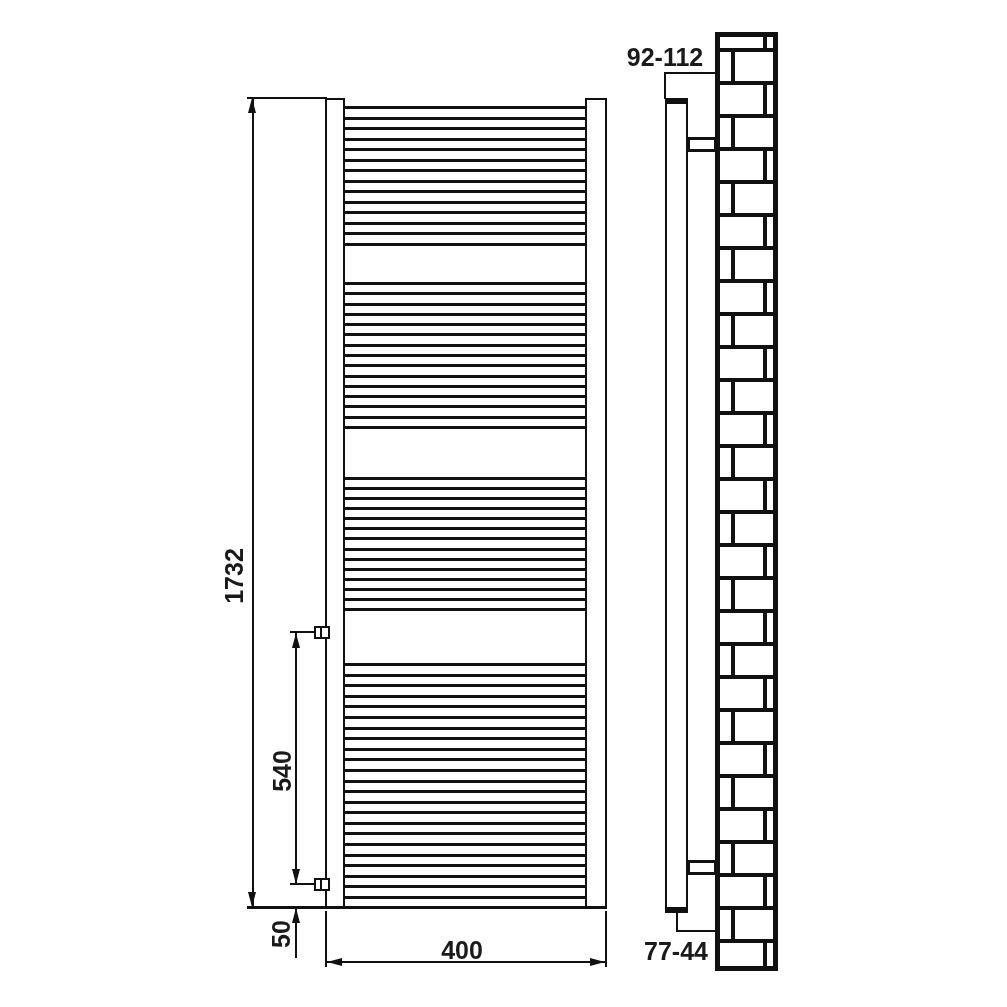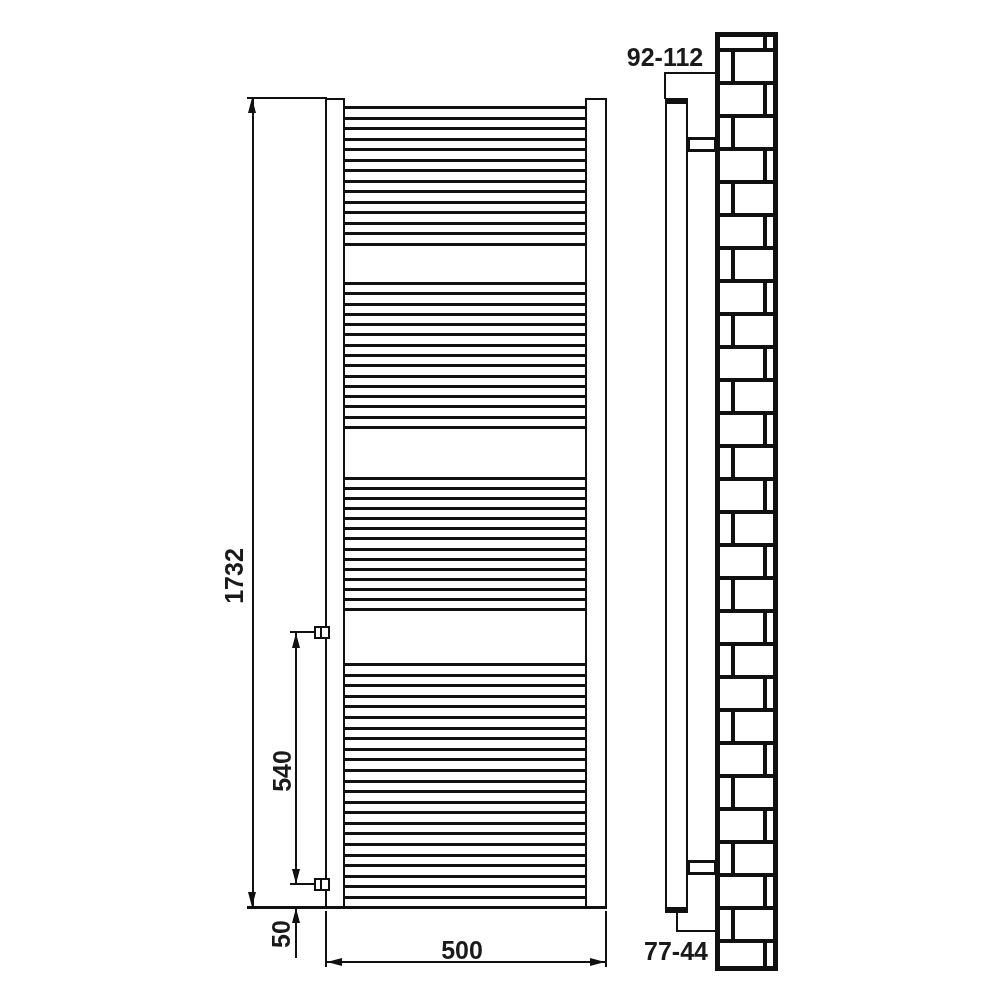--- a/index.html
+++ b/index.html
@@ -132,21 +132,21 @@
 
     <div class="ln" style="left:295px;top:909px;width:2px;height:49px;"></div>
     <div class="arr up" style="left:292px;top:908px;"></div>
     <div class="lbl rot" style="left:281px;top:934px;">50</div>
 
     <div class="ln" style="left:325px;top:911px;width:2px;height:56px;"></div>
     <div class="ln" style="left:605px;top:911px;width:2px;height:56px;"></div>
     <div class="ln" style="left:326px;top:961px;width:280px;height:2px;"></div>
     <div class="arr left" style="left:327px;top:958px;"></div>
     <div class="arr right" style="left:590px;top:958px;"></div>
-    <div class="lbl" style="left:462px;top:950px;">500</div>
+    <div class="lbl" style="left:462px;top:950px;">400</div>
   </div>
 
   <div>
 
     <div class="rect" style="left:665px;top:98px;width:23px;height:815px;"></div>
     <div class="ln" style="left:665px;top:98px;width:23px;height:6px;"></div>
     <div class="ln" style="left:665px;top:907px;width:23px;height:6px;"></div>
 
     <div class="rect" style="left:687px;top:137px;width:30px;height:15px;border-width:3px;"></div>
     <div class="rect" style="left:687px;top:860px;width:30px;height:15px;border-width:3px;"></div>

